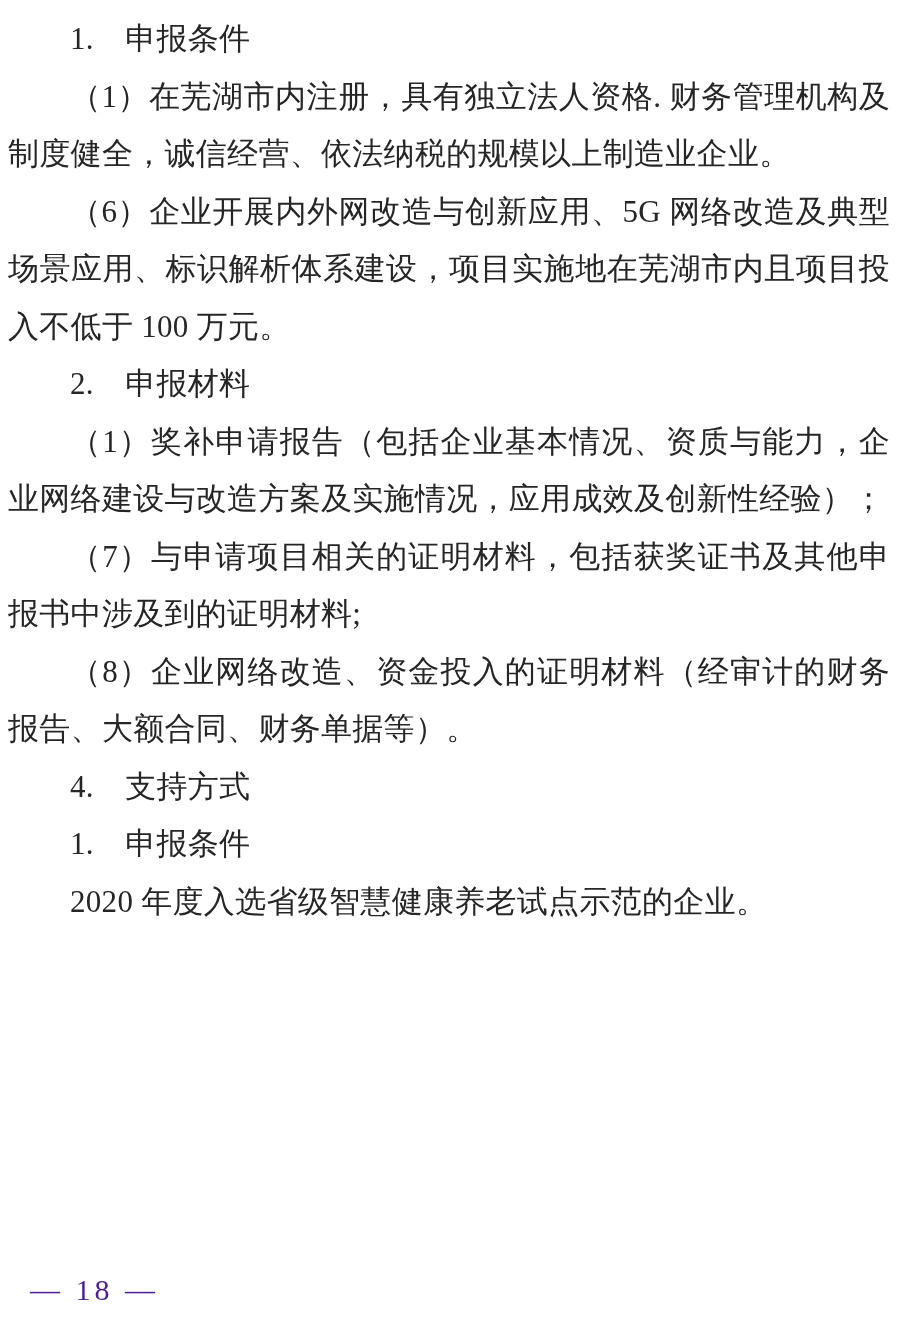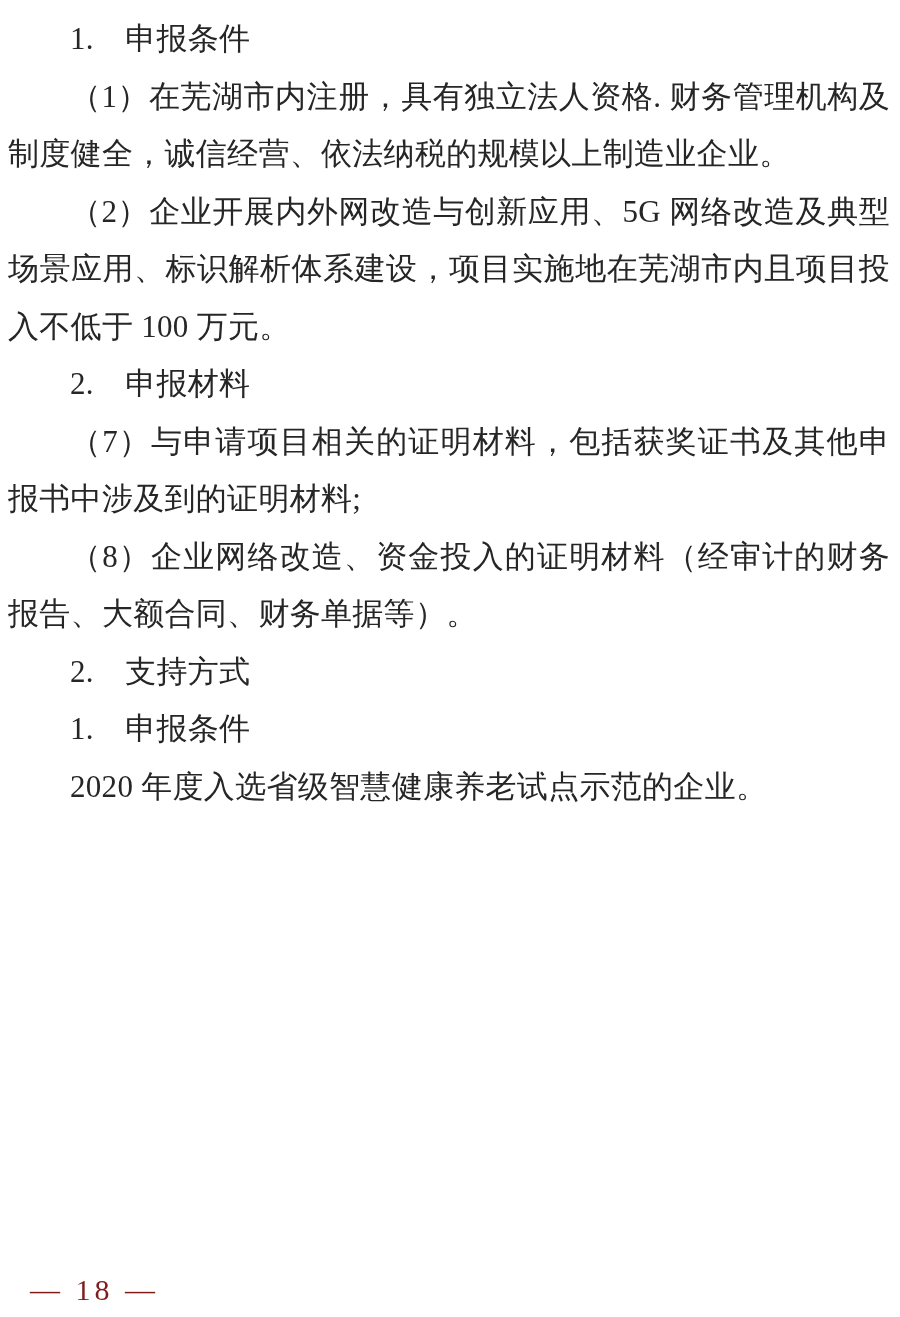--- a/index.html
+++ b/index.html
@@ -27,35 +27,36 @@
     font-weight: normal;
   }
   .para.bold {
     font-weight: bold;
   }
   .page-footer {
     position: absolute;
     left: 30px;
     bottom: 10px;
     font-size: 30px;
-    color: #7f1d1d;
+    color: #4c1d95;
     letter-spacing: 4px;
   }
 </style>
 </head>
 <body>
 
 <div class="page">
   <main class="content">
     <p class="para">1.　申报条件</p>
     <p class="para">（1）在芜湖市内注册，具有独立法人资格. 财务管理机构及制度健全，诚信经营、依法纳税的规模以上制造业企业。</p>
-    <p class="para">（2）企业开展内外网改造与创新应用、5G 网络改造及典型场景应用、标识解析体系建设，项目实施地在芜湖市内且项目投入不低于 100 万元。</p>
+    <p class="para">（6）企业开展内外网改造与创新应用、5G 网络改造及典型场景应用、标识解析体系建设，项目实施地在芜湖市内且项目投入不低于 100 万元。</p>
     <p class="para">2.　申报材料</p>
+    <p class="para">（1）奖补申请报告（包括企业基本情况、资质与能力，企业网络建设与改造方案及实施情况，应用成效及创新性经验）；</p>
     <p class="para">（7）与申请项目相关的证明材料，包括获奖证书及其他申报书中涉及到的证明材料;</p>
     <p class="para">（8）企业网络改造、资金投入的证明材料（经审计的财务报告、大额合同、财务单据等）。</p>
-    <p class="para">2.　支持方式</p>
+    <p class="para">4.　支持方式</p>
     <p class="para">1.　申报条件</p>
     <p class="para">2020 年度入选省级智慧健康养老试点示范的企业。</p>
   </main>
   <footer class="page-footer">
     <span>— 18 —</span>
   </footer>
 </div>
 
 </body></html>

